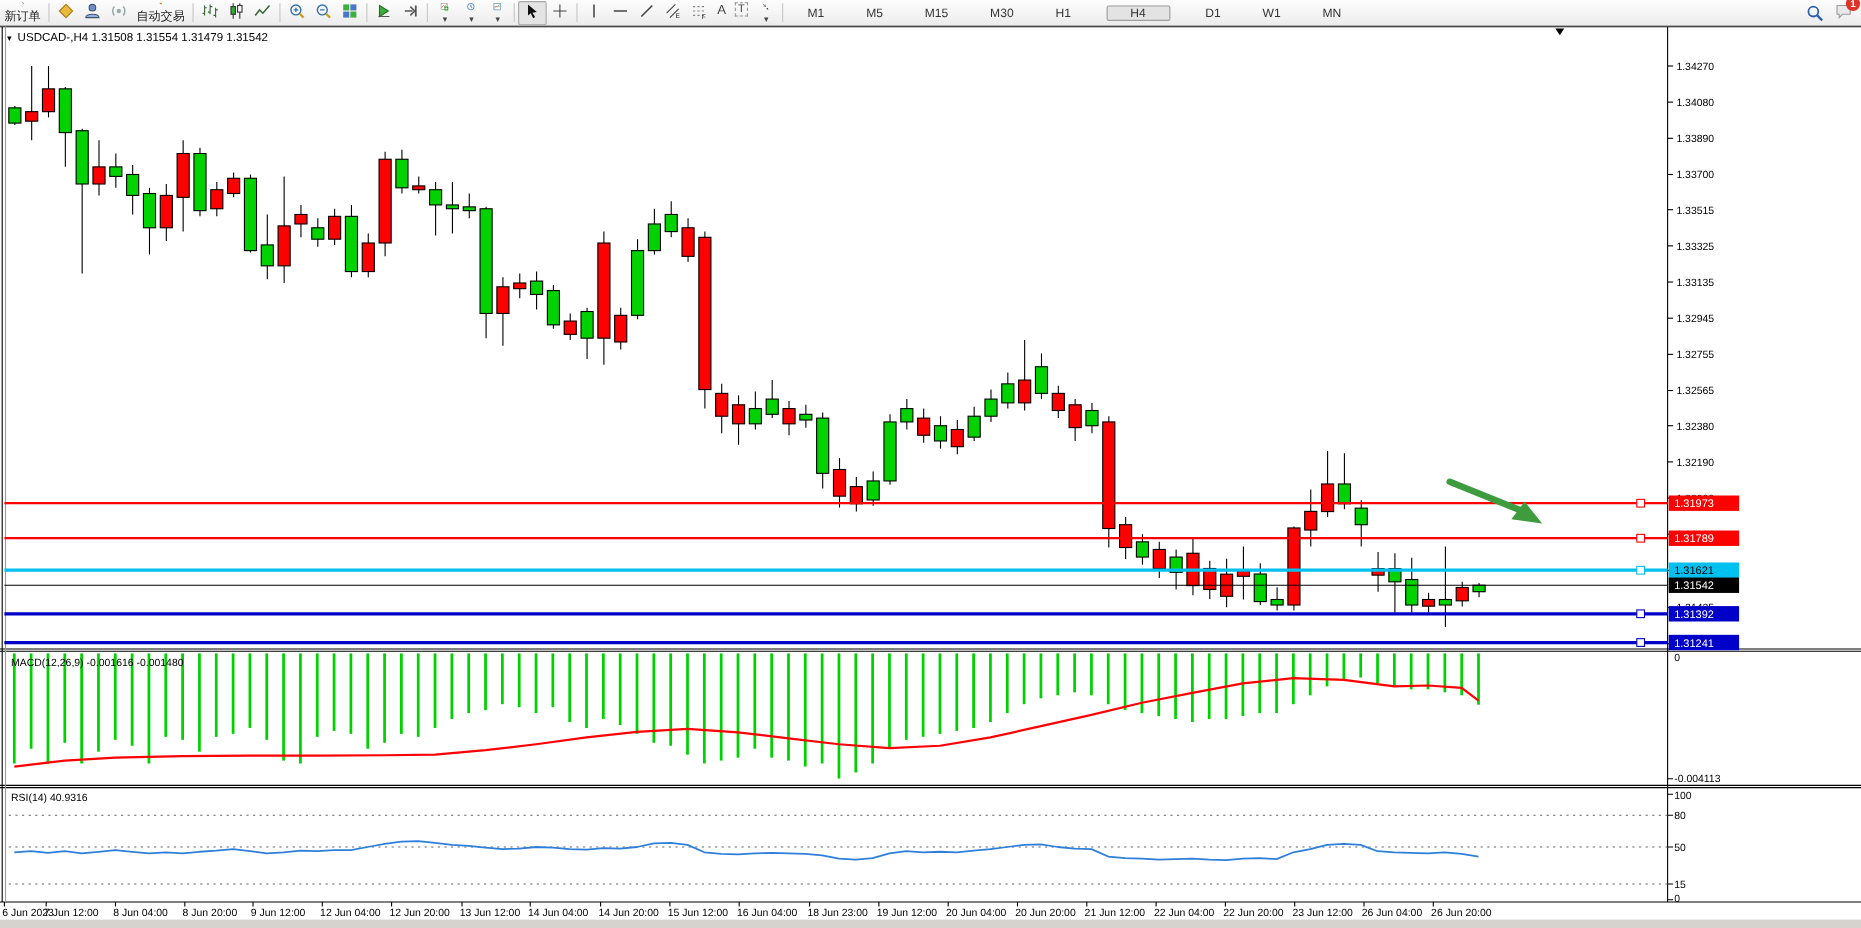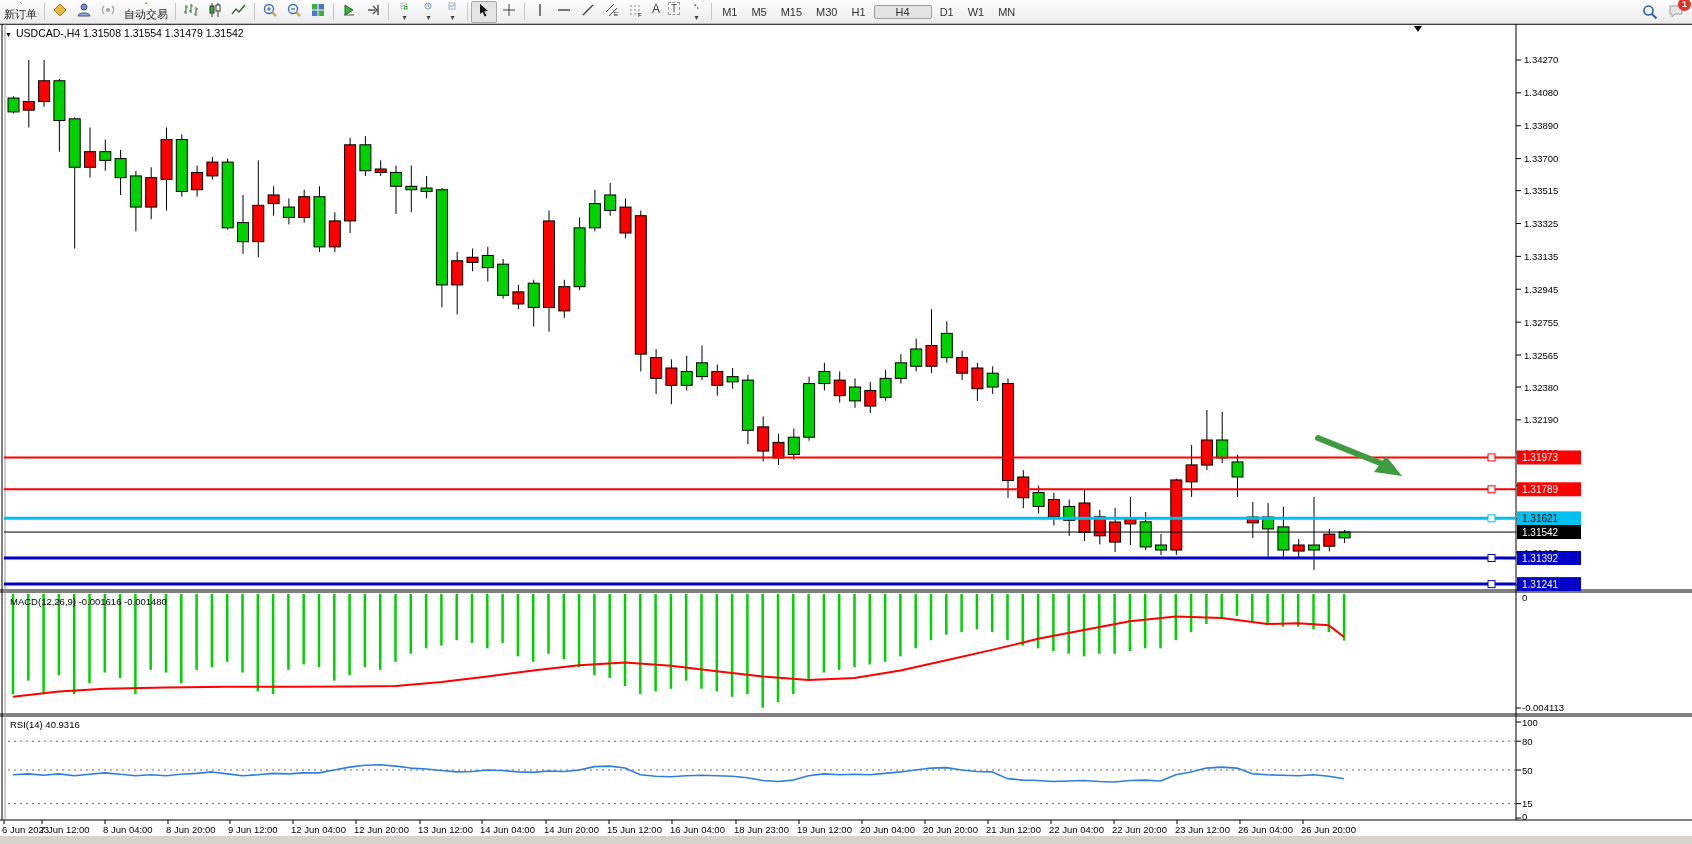--- a/index.html
+++ b/index.html
@@ -6,21 +6,21 @@
   body{width:1692px;height:844px;position:relative;overflow:hidden;
        font-family:"Liberation Sans","DejaVu Sans",sans-serif;}
   
   #toolbar{position:absolute;left:0;top:0;width:1692px;height:23px;
     background:linear-gradient(#fdfdfd,#ececec);border-bottom:1px solid #b6b6b6;
     display:flex;align-items:center;font-size:11px;color:#222;z-index:5;}
   .tbtn{display:inline-flex;align-items:center;gap:3px;padding:0 4px;height:20px;flex-direction:column;}
   .sep{width:1px;height:17px;background:#c6c6c6;margin:0 3px;flex:0 0 auto;}
   .ddot{font-size:8px;color:#444;margin-left:1px;}
   .icon16{width:16px;height:16px;display:inline-block;}
-  .pd{padding:1px 6px;margin:0 1px;color:#333;cursor:default;}
+  .pd{padding:1px 6px;margin:0 13px;color:#333;cursor:default;}
   .pd.active{background:#e3e3e3;border:1px solid #9f9f9f;border-radius:2px;padding:0 21px;}
   #tb-right{margin-left:auto;display:flex;align-items:center;margin-right:8px;gap:10px;}
   .badge{position:absolute;top:-5px;right:-7px;background:#e03226;color:#fff;
     border-radius:50%;width:13px;height:13px;font-size:9px;line-height:13px;
     text-align:center;font-weight:bold;}
   .chatwrap{position:relative;}
   
   #chartsvg{position:absolute;left:0;top:0;}
   svg text{font-family:"Liberation Sans","DejaVu Sans",sans-serif;}
 </style>

